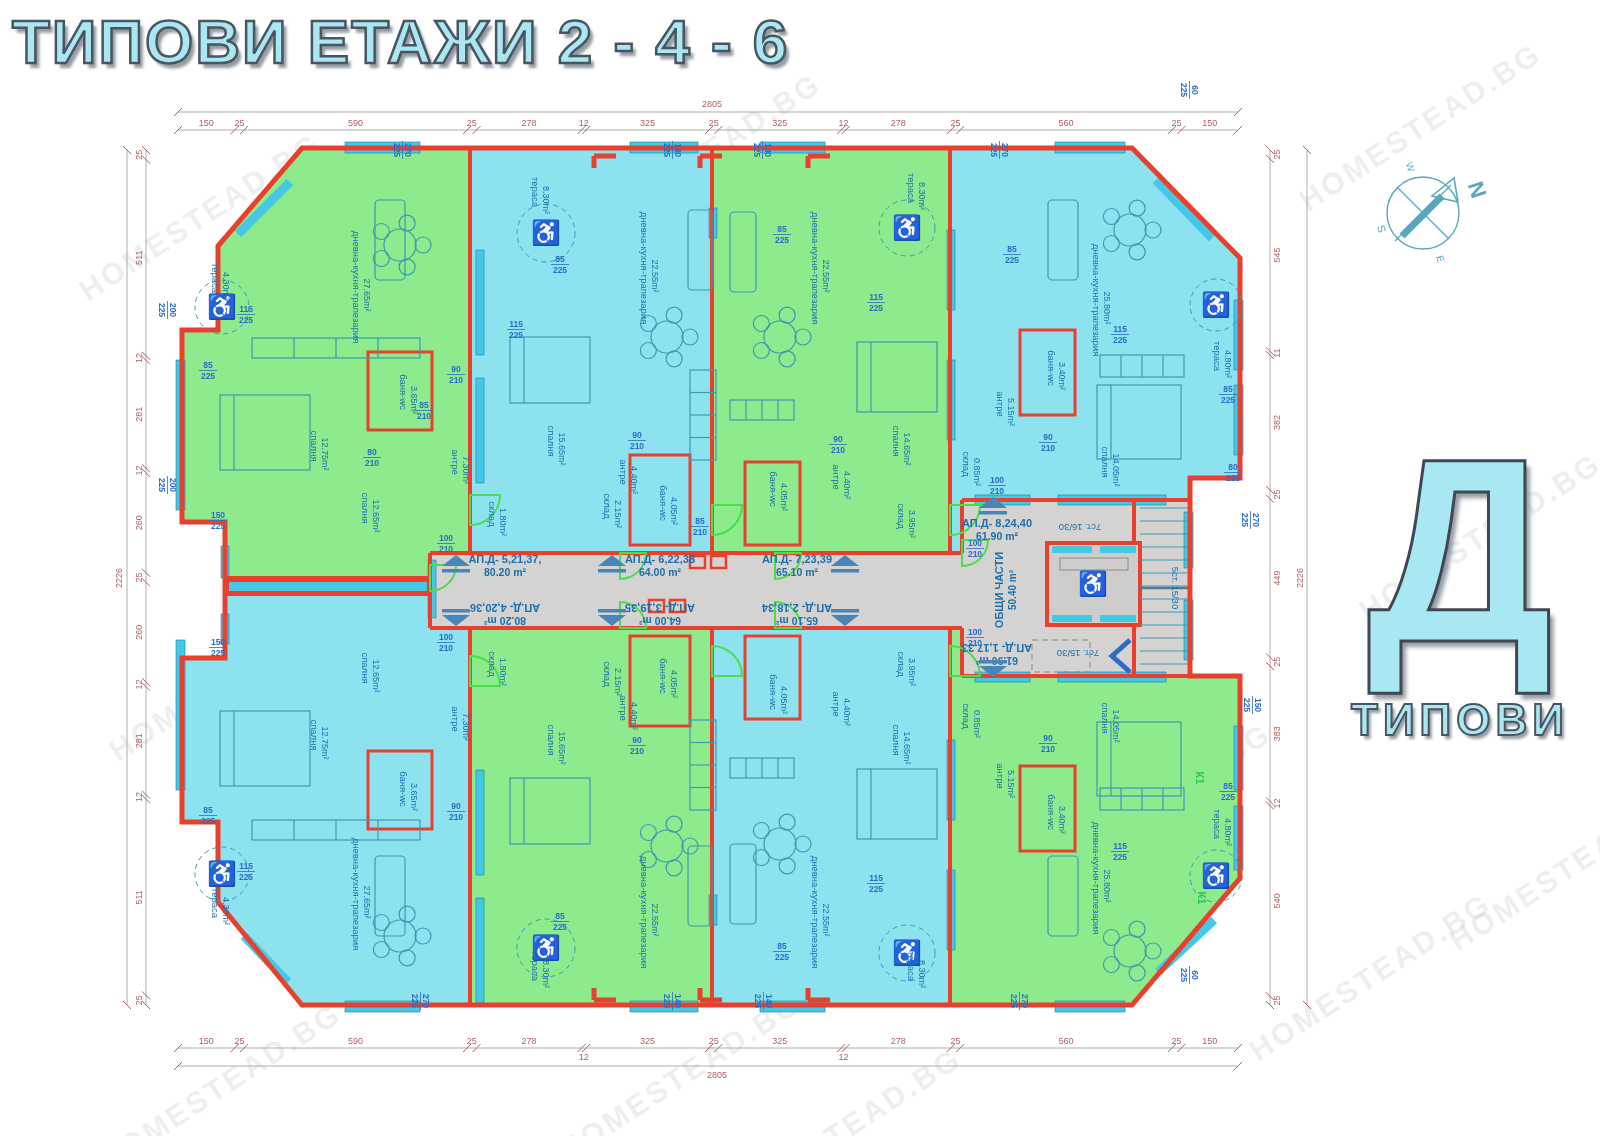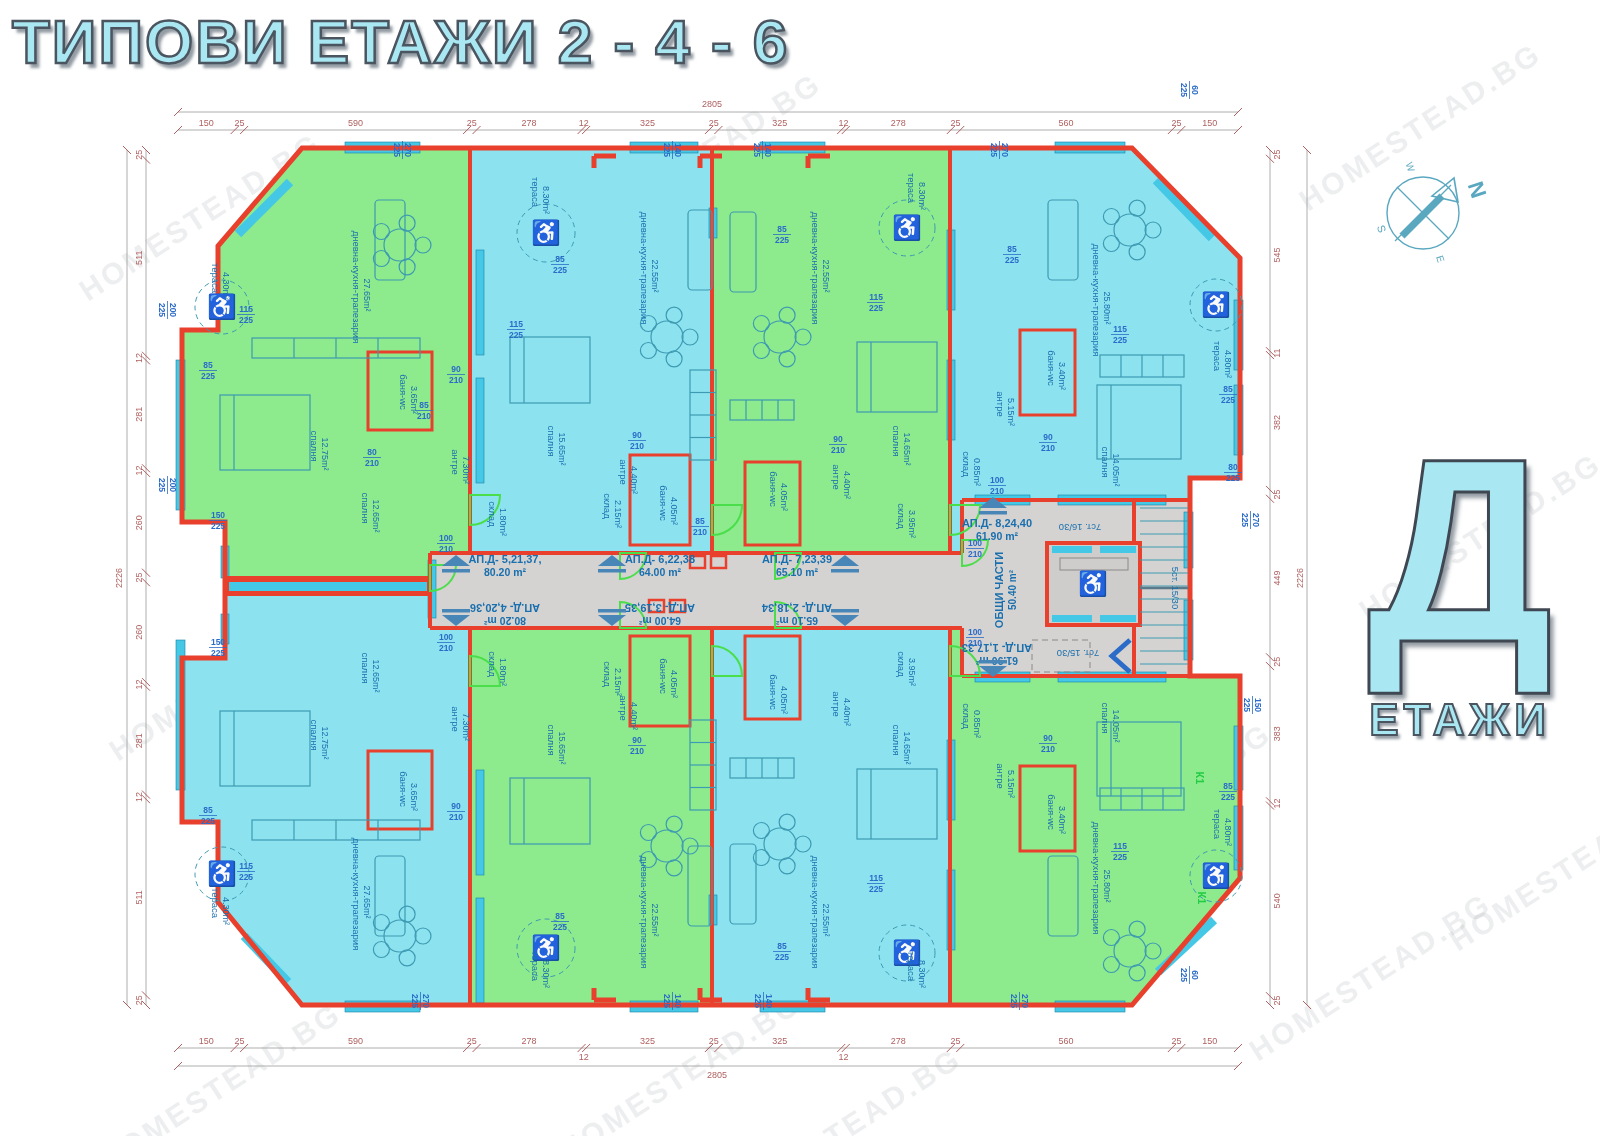--- a/index.html
+++ b/index.html
@@ -35,21 +35,21 @@
       <div class="wm" style="left: 1010px; top: 790px;">HOMESTEAD.BG</div>
       <div class="wm" style="left: 1280px; top: 110px;">HOMESTEAD.BG</div>
       <div class="wm" style="left: 1340px; top: 520px;">HOMESTEAD.BG</div>
       <div class="wm" style="left: 1230px; top: 960px;">HOMESTEAD.BG</div>
       <div class="wm" style="left: 700px; top: 1115px;">HOMESTEAD.BG</div>
       <div class="wm" style="left: 1430px; top: 850px;">HOMESTEAD.BG</div>
       <div class="wm" style="left: 80px; top: 1070px;">HOMESTEAD.BG</div>
     </div>
   <div class="title">ТИПОВИ ЕТАЖИ 2 - 4 - 6</div>
   <div class="bigletter">Д</div>
-  <div class="bigsub">ЕТАЖИ</div>
+  <div class="bigsub">ТИПОВИ</div>
   <svg id="plan" width="1600" height="1136" viewBox="0 0 1600 1136" style="position:absolute;left:0;top:0">
     <g id="gFills">
         <polygon points="302,148 1132,148 1240,258 1240,478 1190,478 1190,676 1240,676 1240,878 1132,1005 302,1005 218,902 218,822 182,822 182,658 225,658 225,522 182,522 182,330 218,330 218,246" fill="#8ce3ef"></polygon>
         <polygon points="302,150 470,150 470,553 430,553 430,578 225,578 225,522 182,522 182,330 218,330 218,246" fill="#8deb8d"></polygon>
         <polygon points="712,150 950,150 950,553 712,553" fill="#8deb8d"></polygon>
         <polygon points="470,628 712,628 712,1003 470,1003" fill="#8deb8d"></polygon>
         <polygon points="950,628 962,628 962,676 1240,676 1240,878 1132,1005 950,1005" fill="#8deb8d"></polygon>
         <polygon points="430,553 962,553 962,500 1190,500 1190,676 962,676 962,628 430,628" fill="#d5d3d1"></polygon>
       </g>
     <g id="gWin">

